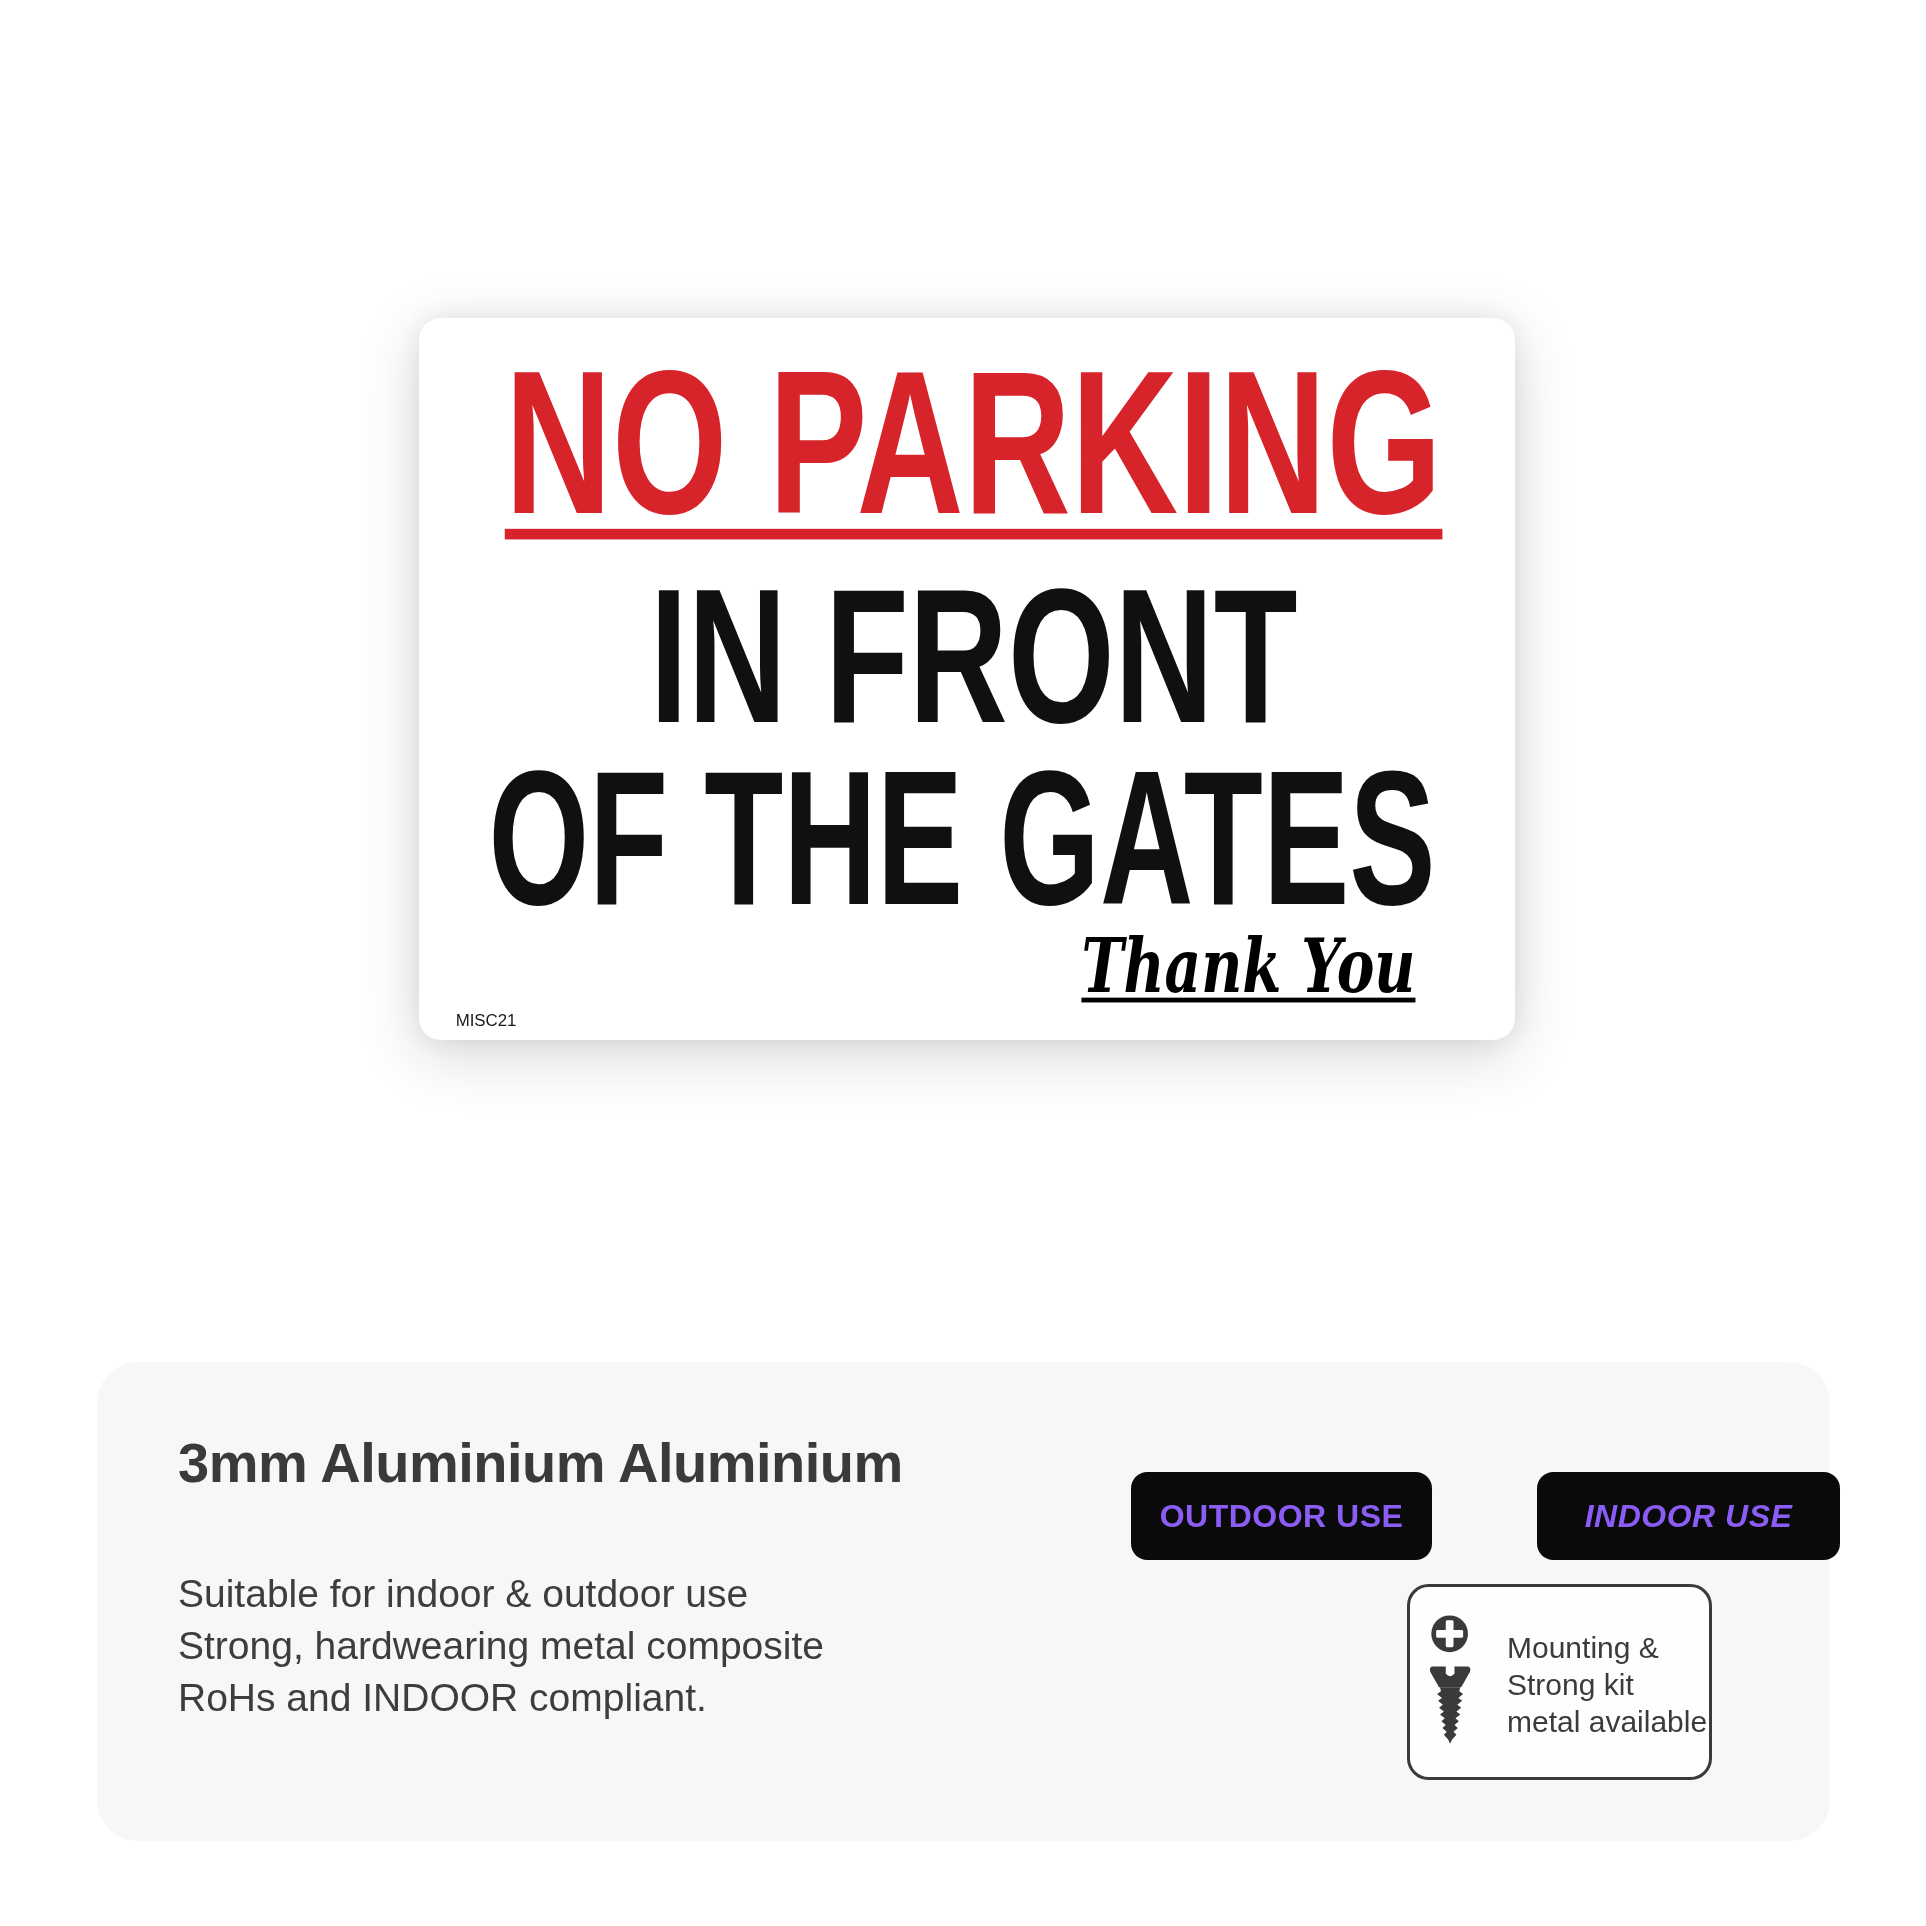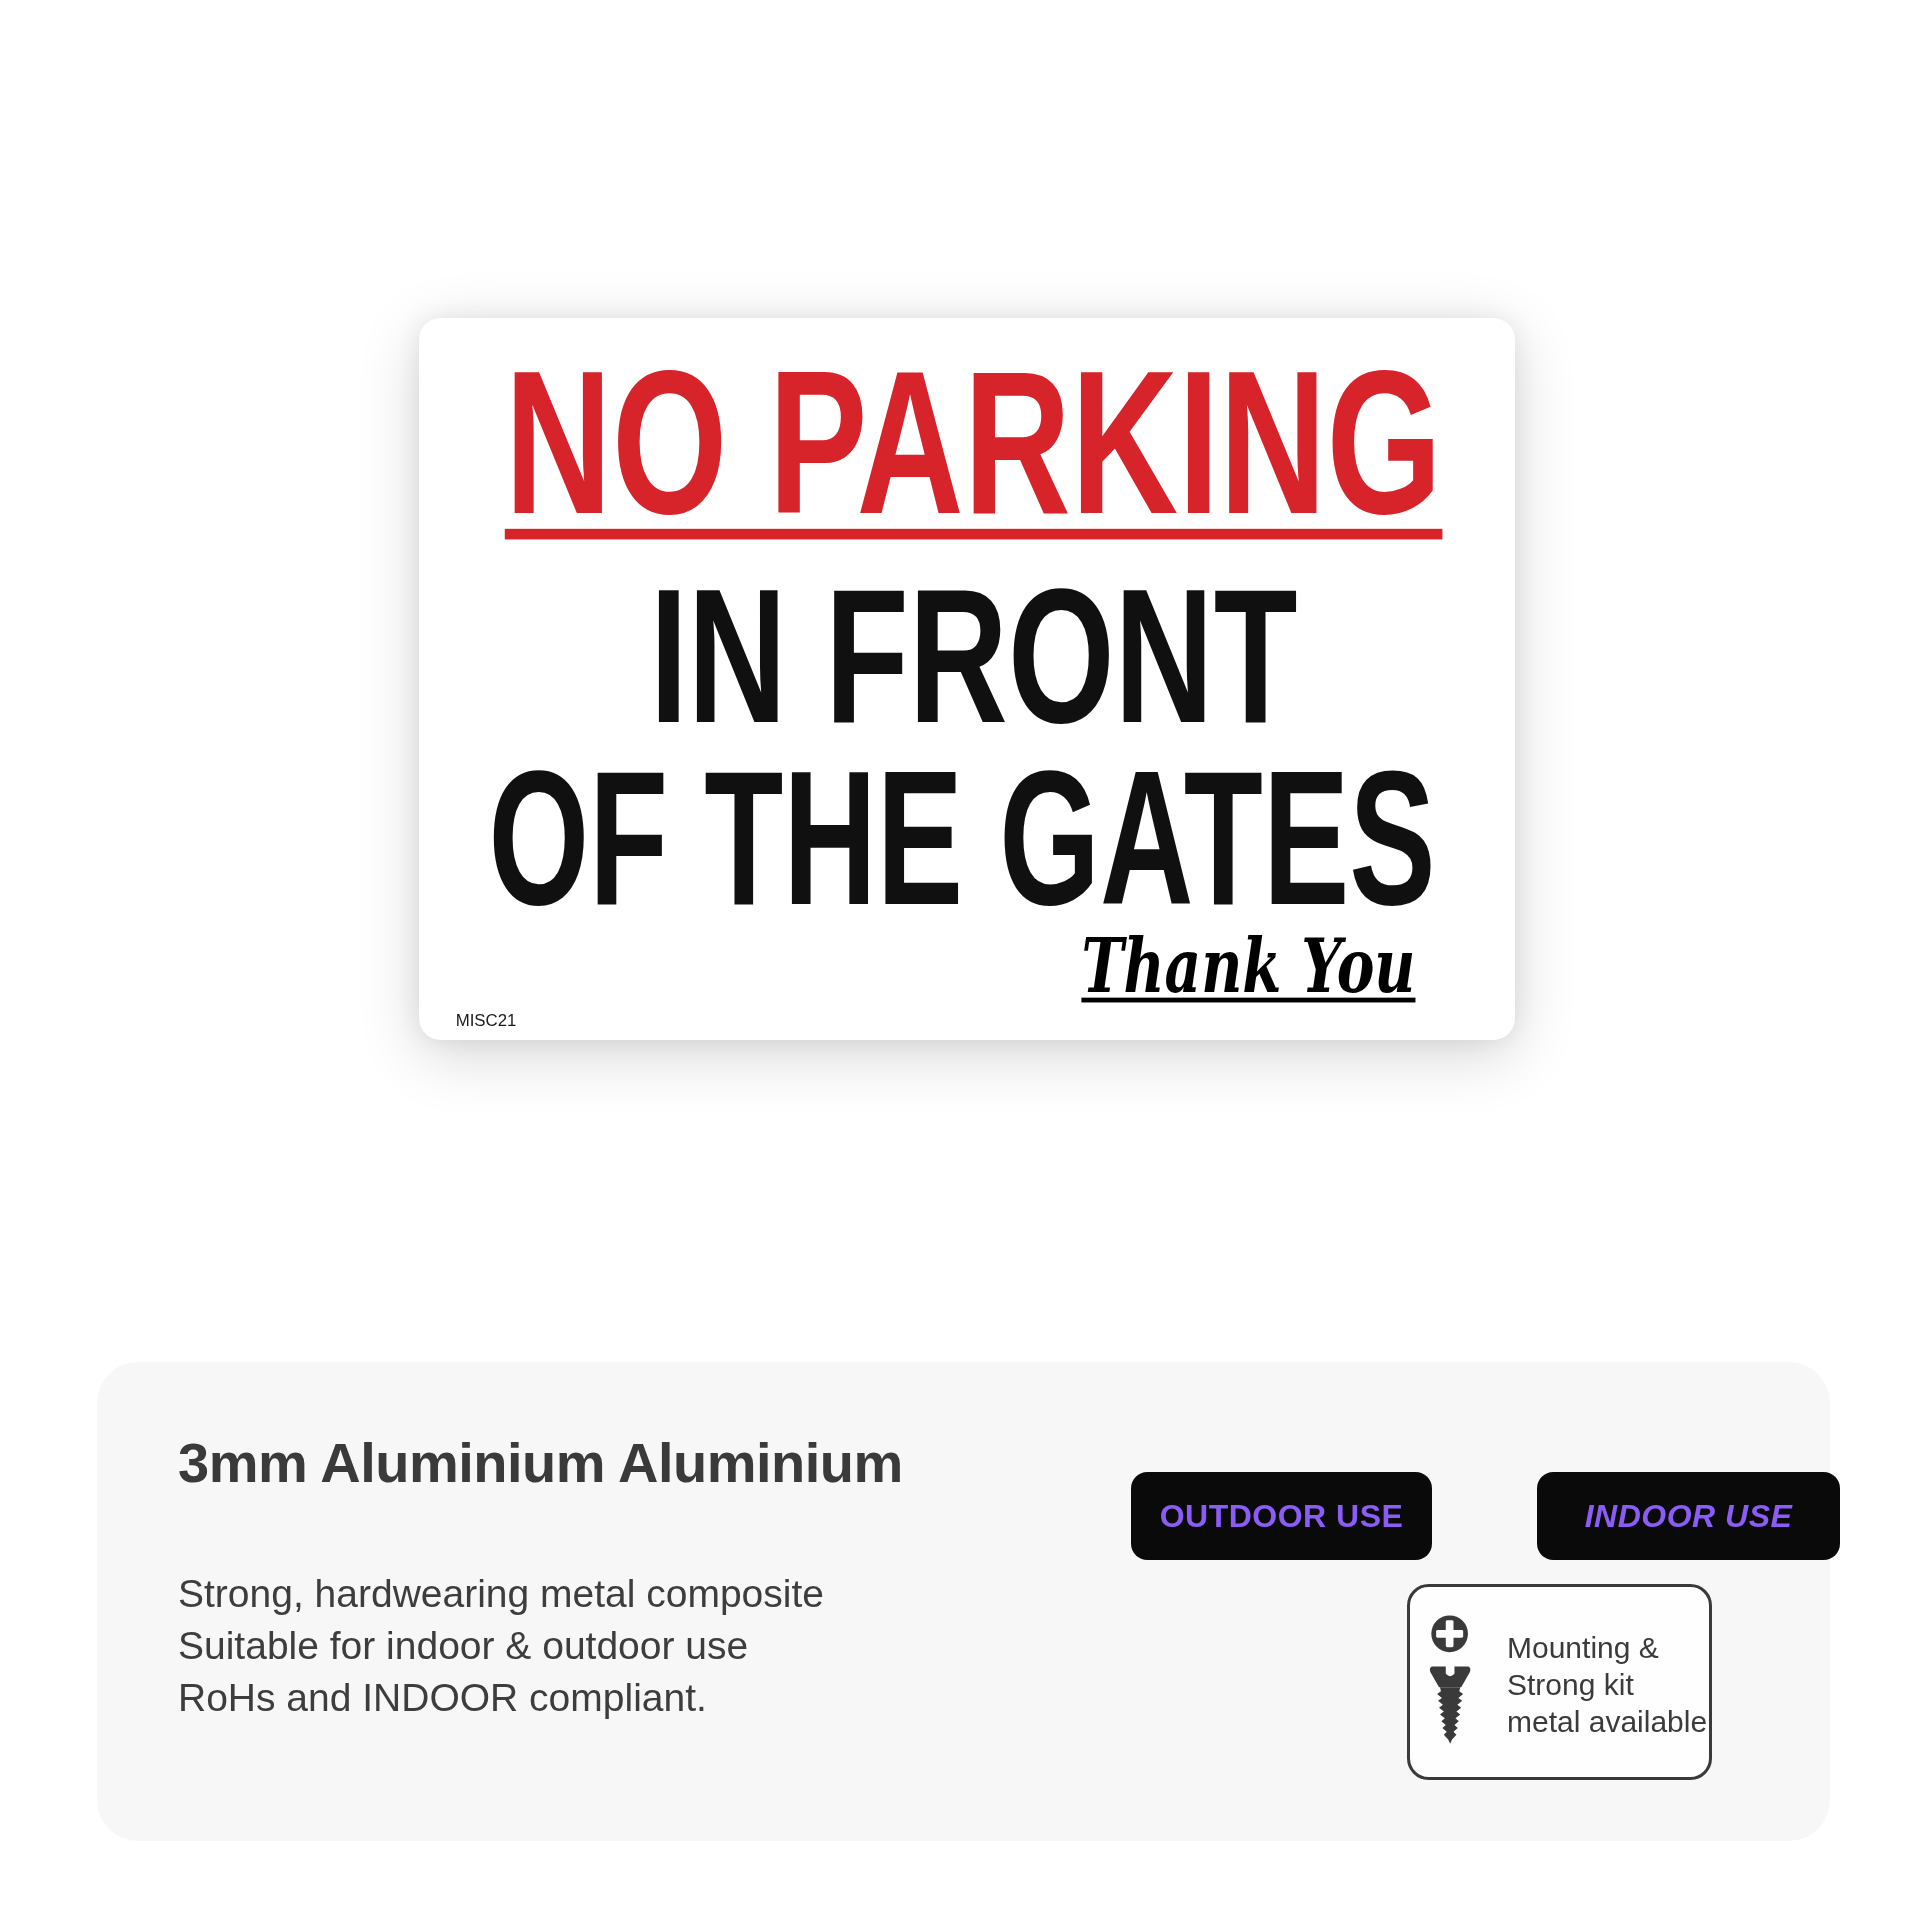--- a/index.html
+++ b/index.html
@@ -70,22 +70,22 @@
     <rect x="1376" y="1412" width="694" height="10" fill="#000000"></rect>
     <text class="t-sku" x="76" y="1470" font-size="35">MISC21</text>
   </svg>
 </div>
 
 <div class="panel">
 
   <div class="panel-heading">3mm Aluminium Aluminium</div>
 
   <div class="panel-bullets">
+    <div>Suitable for indoor &amp; outdoor use</div>
     <div>Strong, hardwearing metal composite</div>
-    <div>Suitable for indoor &amp; outdoor use</div>
     <div>RoHs and INDOOR compliant.</div>
   </div>
 
   <div class="badge outdoor">
     <span>OUTDOOR USE</span>
   </div>
   <div class="badge indoor">
     <span>INDOOR USE</span>
   </div>
 

